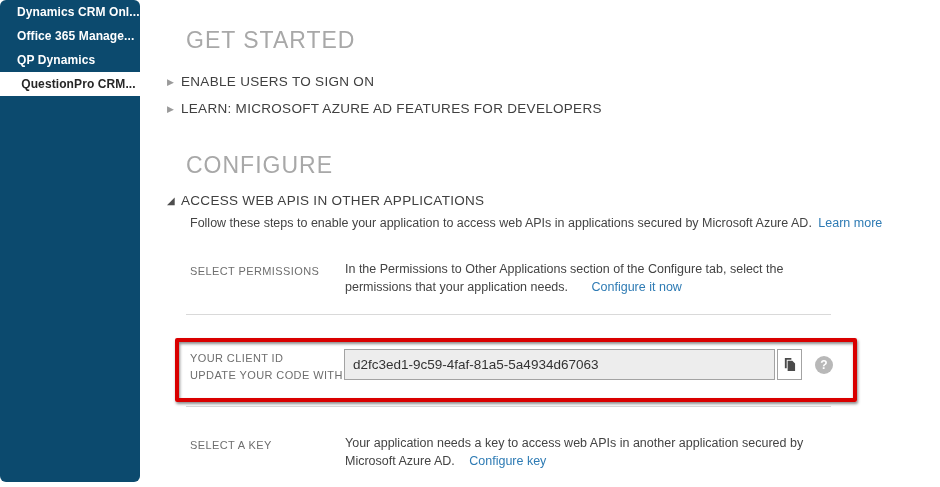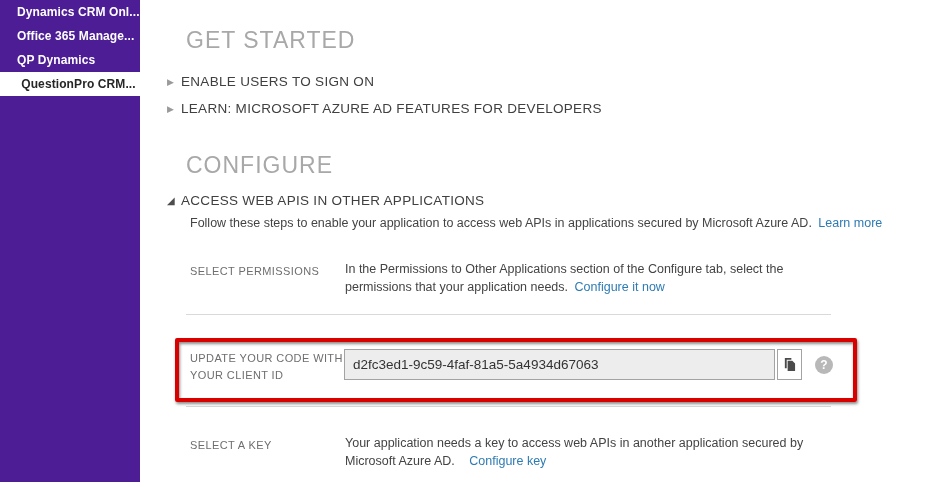--- a/index.html
+++ b/index.html
@@ -1,21 +1,21 @@
 <!DOCTYPE html>
 <html><head>
 <meta charset="utf-8">
 <style>
   html,body{margin:0;padding:0;background:#fff;}
   #screen{
     position:relative;width:940px;height:487px;background:#ffffff;overflow:hidden;
     font-family:"Liberation Sans",sans-serif;-webkit-font-smoothing:antialiased;
   }
   
-  .sidebar{position:absolute;left:0;top:0;width:140px;height:482px;background:#4c1d95;}
+  .sidebar{position:absolute;left:0;top:0;width:140px;height:482px;background:#0c4a6e;border-radius:6px;}
   .side-item{
     height:24px;line-height:24px;padding-left:17px;color:#ffffff;
     font-size:12px;font-weight:700;letter-spacing:.1px;cursor:pointer;
     white-space:nowrap;overflow:hidden;
   }
   .side-item.selected{background:#ffffff;color:#262626;text-align:center;}
   
   .big-header{
     position:absolute;left:186px;color:#a8a8a8;font-size:23px;font-weight:400;
     letter-spacing:1px;white-space:nowrap;
@@ -90,29 +90,29 @@
   <div class="body-text" style="position:absolute;left:190px;top:215px;">
     <span>Follow these steps to enable your application to access web APIs in applications secured by Microsoft Azure AD.</span>
     <a class="link" style="margin-left:3px;">Learn more</a>
   </div>
 
   <div class="small-label" style="left:190px;top:263px;">SELECT PERMISSIONS</div>
   <div class="body-text" style="position:absolute;left:345px;top:261px;">
     <div>In the Permissions to Other Applications section of the Configure tab, select the</div>
     <div>
       <span>permissions that your application needs.</span>
-      <a class="link" style="margin-left:3px;text-align:center;">Configure it now</a>
+      <a class="link" style="margin-left:20px;text-align:center;">Configure it now</a>
     </div>
   </div>
 
   <div class="divider" style="top:314px;"></div>
 
   <div class="small-label" style="left:190px;top:350px;">
+    <div>YOUR CLIENT ID</div>
     <div>UPDATE YOUR CODE WITH</div>
-    <div>YOUR CLIENT ID</div>
   </div>
 
   <input class="client-input" type="text" readonly="" value="d2fc3ed1-9c59-4faf-81a5-5a4934d67063" style="">
 
   <button class="copy-btn">
     <svg width="13" height="15" viewBox="0 0 14 16">
       <path d="M2 1 H9 V3 H4 V12 H2 Z" fill="#4a4a4a"></path>
       <path d="M5 4 H10 L13 7 V15 H5 Z" fill="#4a4a4a"></path>
     </svg>
   </button>

